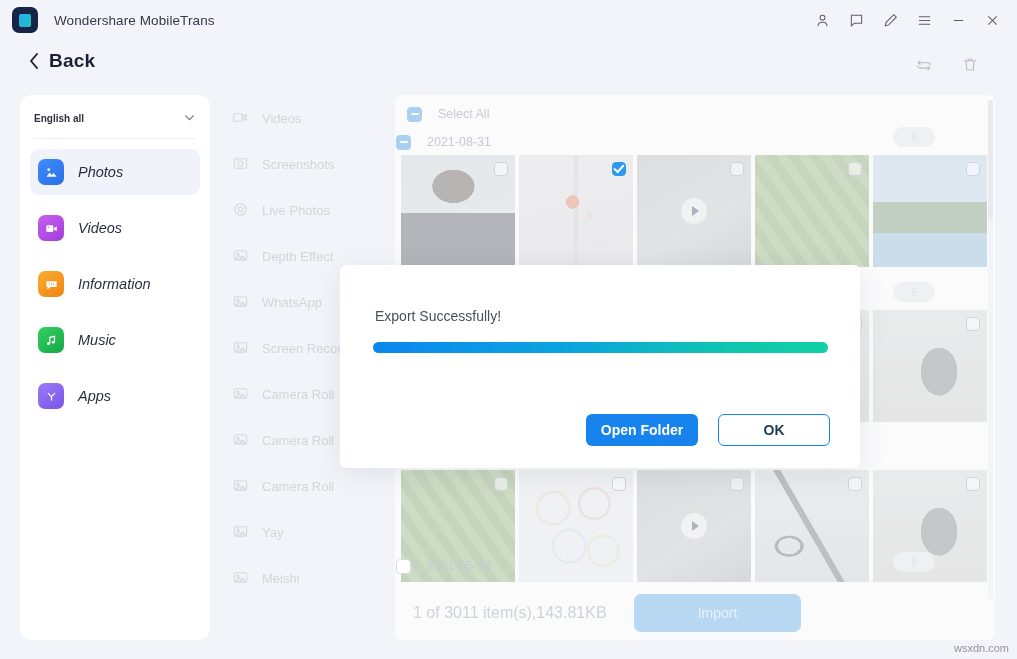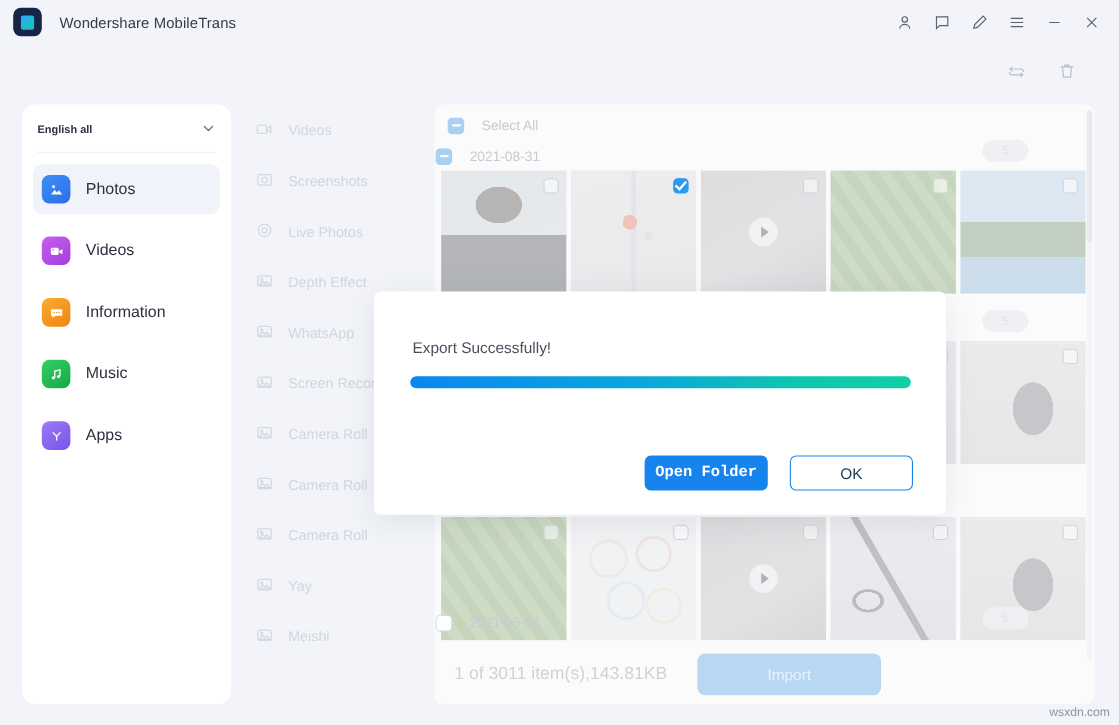--- a/index.html
+++ b/index.html
@@ -81,21 +81,21 @@
   }
   .lang-select {
     position: relative;
     margin: 10px 14px 0 14px;
     height: 34px;
     display: flex; align-items: center; justify-content: space-between;
     border-bottom: 1px solid #eef0f5;
     padding-bottom: 6px;
   }
   .lang-label { font-size: 10px; color: #2d3240; font-weight: bold; }
-  .nav-list { margin-top: 10px; padding: 0 10px; }
+  .nav-list { margin-top: 10px; padding: 0 10px; font-style: italic; }
   .nav-item {
     height: 46px;
     display: flex; align-items: center; gap: 14px;
     border-radius: 9px;
     padding-left: 8px;
     margin-bottom: 10px;
   }
   .nav-item.active { background: #f1f3fa; }
   .nav-ico {
     width: 26px; height: 26px;
@@ -294,28 +294,27 @@
     display: flex; gap: 20px;
   }
   .btn-primary {
     width: 112px; height: 32px;
     border-radius: 6px;
     background: #1784ee;
     color: #ffffff;
     font-size: 14px; font-weight: bold;
     display: flex; align-items: center; justify-content: center;
     border: none;
-    font-family: Liberation Mono, monospace;
   }
   .btn-outline {
     width: 112px; height: 32px;
     border-radius: 6px;
     background: #ffffff;
     color: #1b3a52;
-    font-size: 14px; font-weight: normal;
+    font-size: 14px; font-weight: bold;
     display: flex; align-items: center; justify-content: center;
     border: 1px solid #1784ee;
   }
 
   .watermark {
     position: absolute; right: 8px; bottom: 5px;
     font-size: 11px; color: #8d929d;
   }
 </style>
 </head>
@@ -357,20 +356,28 @@
         </svg>
       </div>
       <div class="win-ico">
         <svg width="15" height="15" viewBox="0 0 16 16" stroke="currentColor" stroke-width="1.1">
           <path d="M3.5 3.5l9 9M12.5 3.5l-9 9"></path>
         </svg>
       </div>
     </div>
   </div>
 
+  <div class="backrow">
+    <div class="back-btn">
+      <svg class="back-chevron" width="12" height="18" viewBox="0 0 12 18" fill="none" stroke="currentColor" stroke-width="1.9" stroke-linecap="round" stroke-linejoin="round">
+        <path d="M9 2L3 9l6 7"></path>
+      </svg>
+      <span class="back-label">Back</span>
+    </div>
+  </div>
 
   <div class="head-tools">
     <span class="head-ico">
       <svg width="18" height="18" viewBox="0 0 20 20" fill="none" stroke="currentColor" stroke-width="1.2">
         <path d="M4 7.5h10.5a2.5 2.5 0 012.5 2.5v.6"></path>
           <path d="M6 5.3L3.6 7.5 6 9.7"></path>
         <path d="M16 13.5H5.5A2.5 2.5 0 013 11v-.6"></path>
           <path d="M14 15.7l2.4-2.2L14 11.3"></path>
       </svg>
     </span>

